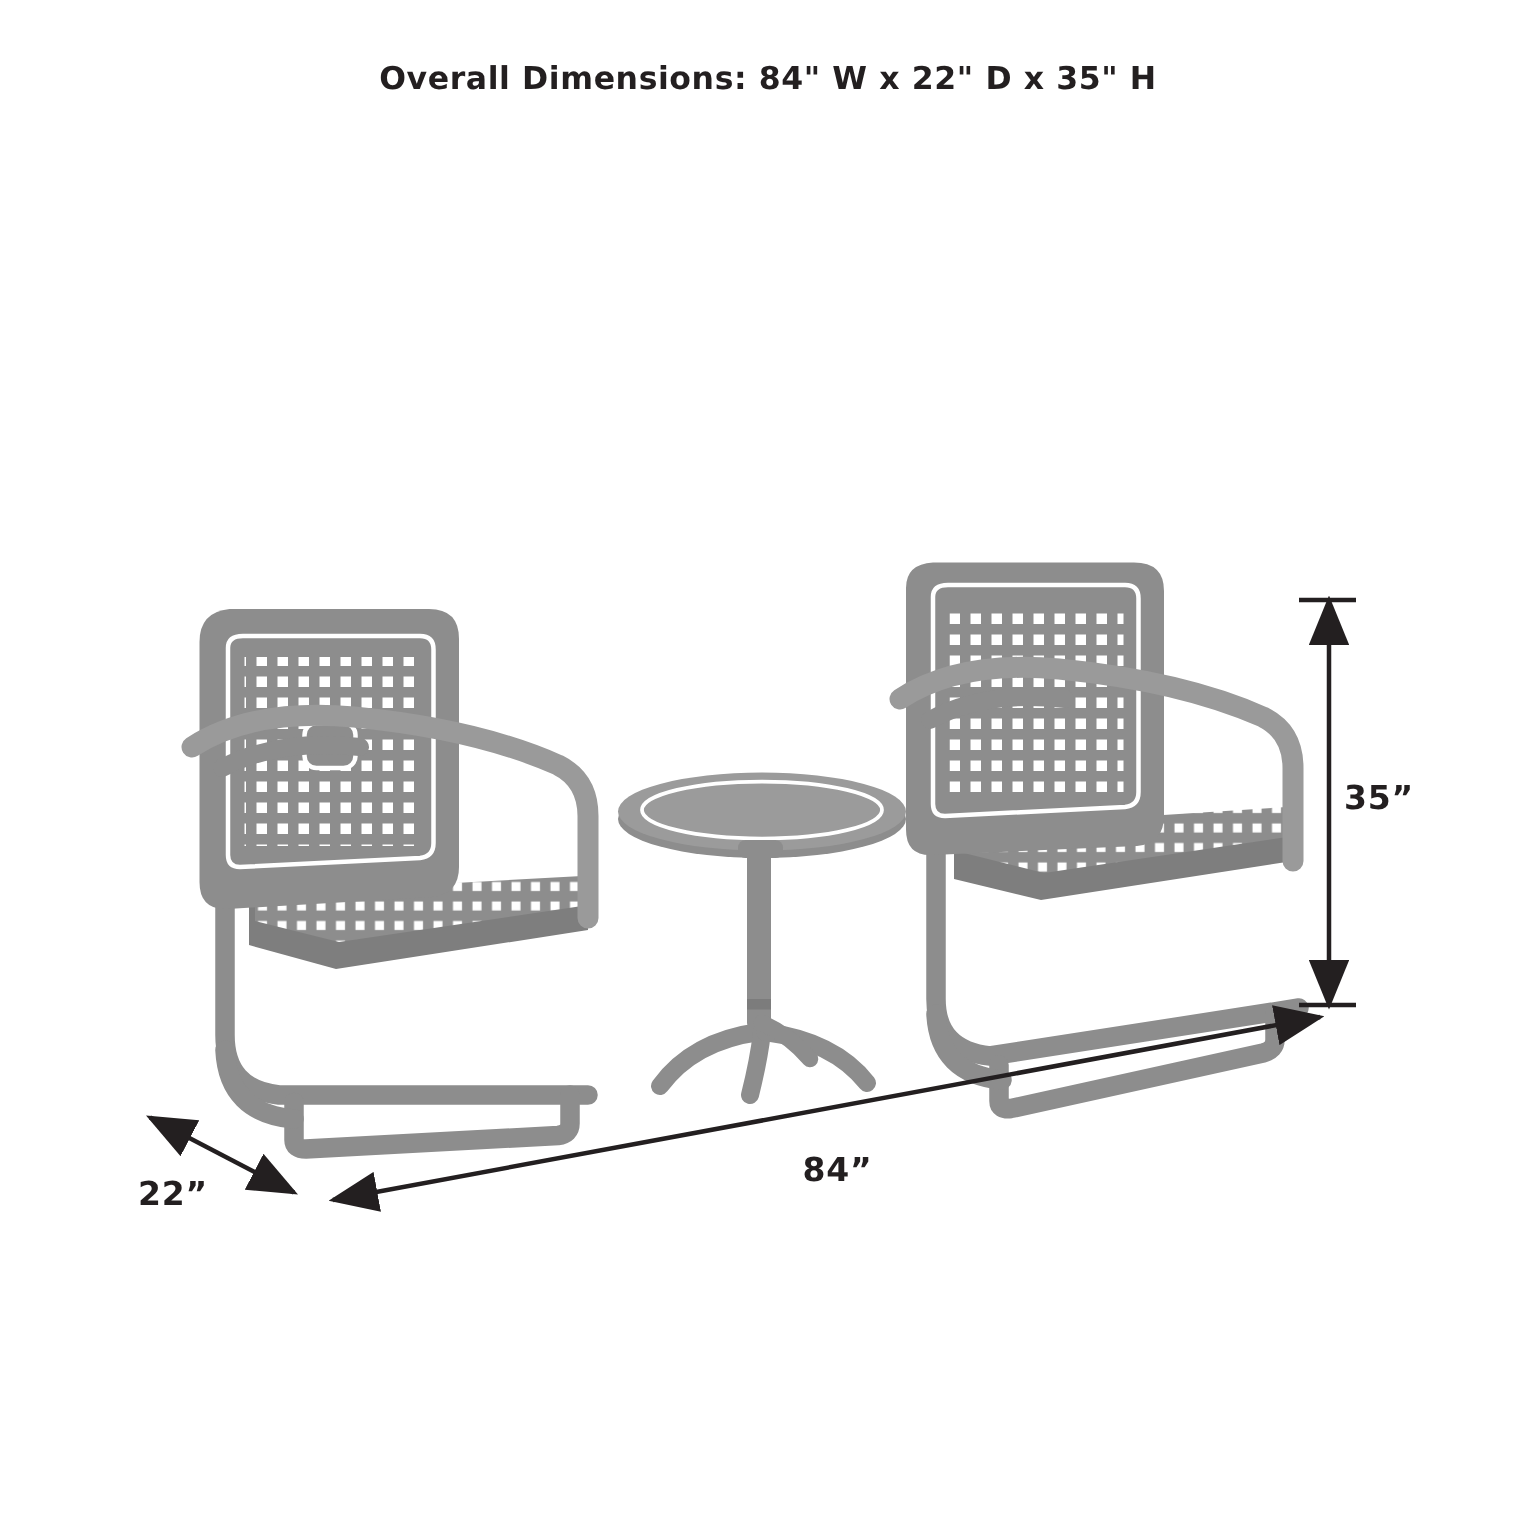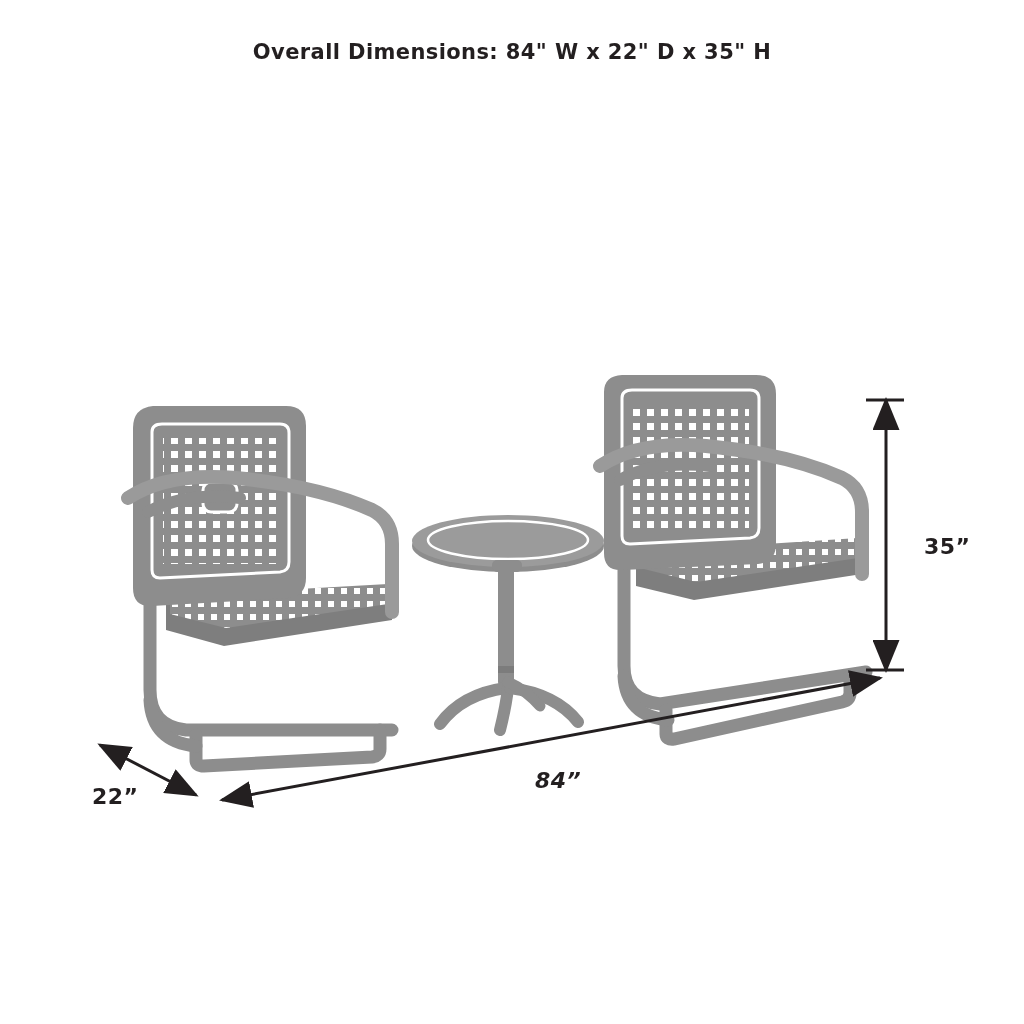--- a/index.html
+++ b/index.html
@@ -31,22 +31,22 @@
     letter-spacing: 0.4px;
     color: #231f20;
   }
   .dim-label {
     position: absolute;
     font-size: 22px;
     font-weight: bold;
     color: #231f20;
     letter-spacing: 0.5px;
   }
-  #label-height { left: 924px; top: 520px; margin-top: 14px; }
-  #label-width  { left: 535px; top: 768px; font-style: italic; }
+  #label-height { left: 896px; top: 520px; }
+  #label-width  { left: 535px; top: 768px; }
   #label-depth  { left: 92px;  top: 784px; }
   svg#art {
     position: absolute;
     left: 0;
     top: 0;
     width: 1024px;
     height: 1024px;
   }
 </style>
 </head>

